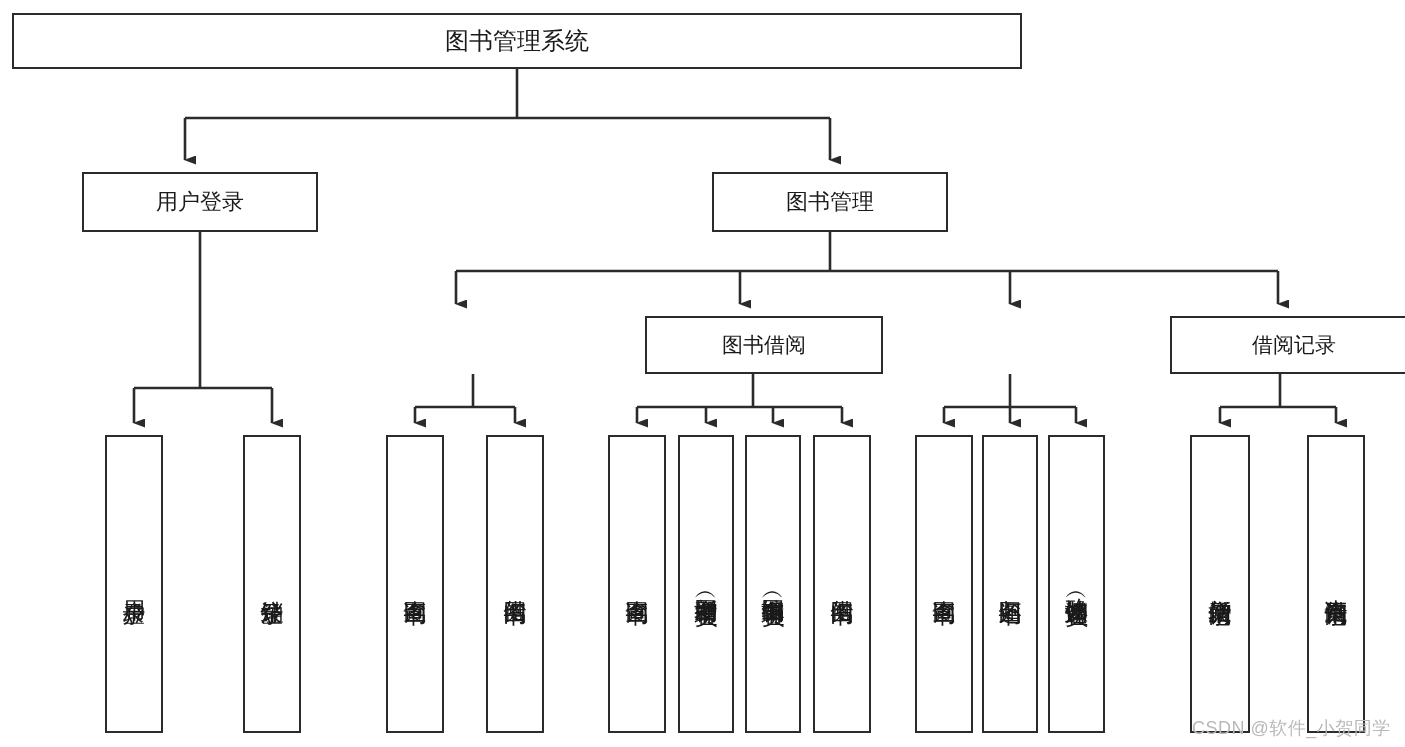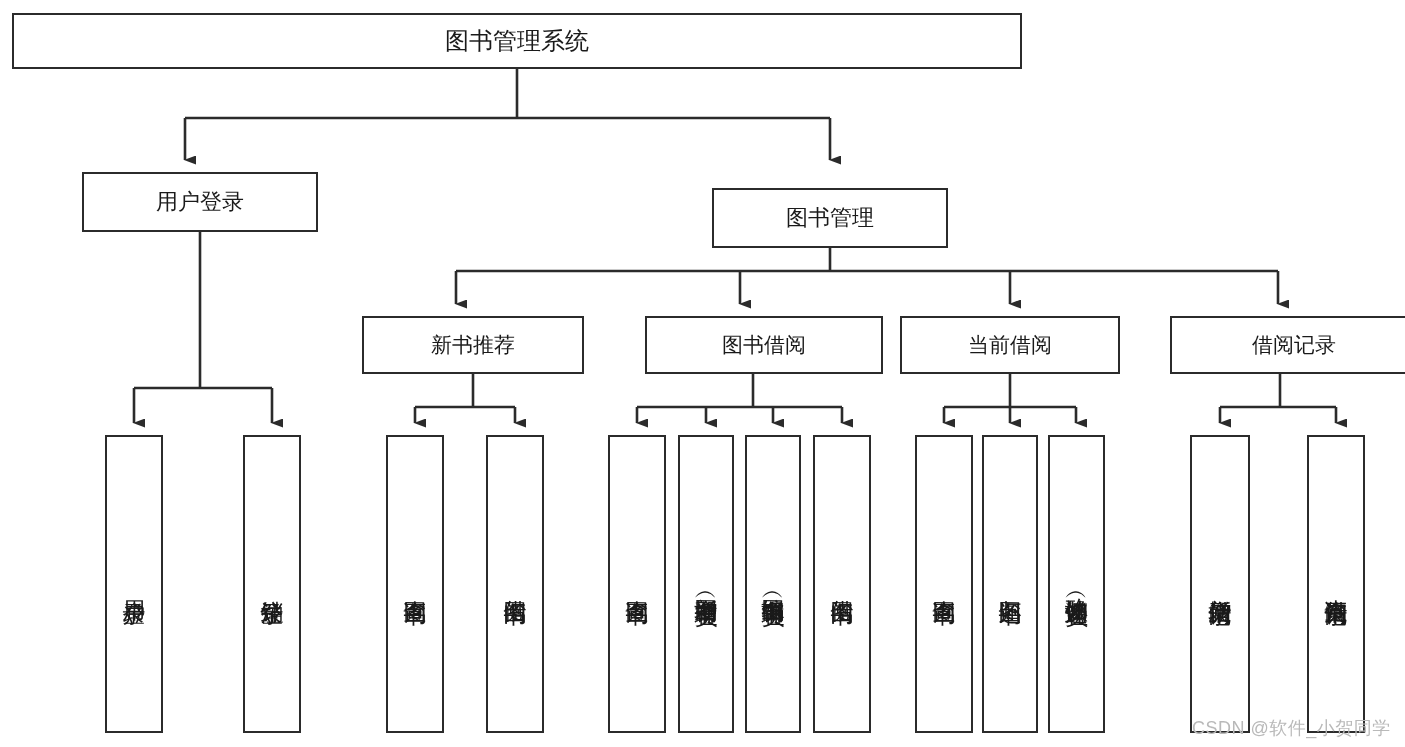--- a/index.html
+++ b/index.html
@@ -112,32 +112,26 @@
       </g>
   </svg>
 
   <div class="node root" style="left: 12px; top: 13px; width: 1010px; height: 56px;">
     <span class="label">图书管理系统</span>
   </div>
 
   <div class="node lvl2" style="left: 82px; top: 172px; width: 236px; height: 60px;">
     <span class="label">用户登录</span>
   </div>
-  <div class="node lvl2" style="left: 712px; top: 188px; width: 236px; height: 60px;">
+  <div class="node lvl2" style="left: 712px; top: 172px; width: 236px; height: 60px;">
     <span class="label">图书管理</span>
   </div>
 
-  <div class="node lvl3" style="left: 362px; top: 316px; width: 222px; height: 58px;">
-    <span class="label">新书推荐</span>
-  </div>
   <div class="node lvl3" style="left: 634px; top: 316px; width: 238px; height: 58px; margin-left: 11px;">
     <span class="label">图书借阅</span>
-  </div>
-  <div class="node lvl3" style="left: 900px; top: 316px; width: 220px; height: 58px;">
-    <span class="label">当前借阅</span>
   </div>
   <div class="node lvl3" style="left: 1170px; top: 316px; width: 248px; height: 58px;">
     <span class="label">借阅记录</span>
   </div>
 
   <div class="node leaf" style="left: 105px; top: 435px; width: 58px; height: 298px;">
     <span class="label">用户登录</span>
   </div>
   <div class="node leaf" style="left: 243px; top: 435px; width: 58px; height: 298px;">
     <span class="label">注销登录</span>

